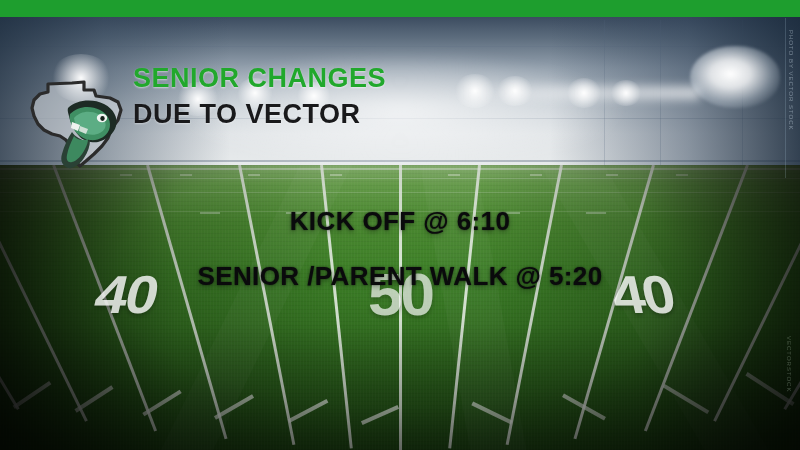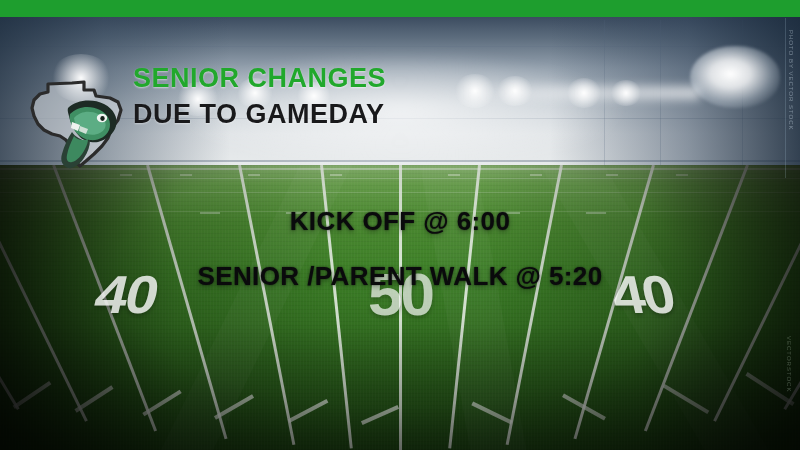--- a/index.html
+++ b/index.html
@@ -345,21 +345,21 @@
                C52,107 58,102 62,96 C66,90 68,84 68,78
                C62,80 54,76 50,70 Z" fill="#2a4135"></path>
       <path d="M52,74 C49,80 46,87 45,93 C44,98 46,101 50,100
                C55,99 60,93 63,87 C65,83 66,80 66,77
                C61,79 55,78 52,74 Z" fill="#3f8f63" opacity="0.92"></path>
     </svg>
   </div>
 
   <div class="headline">
     <div class="title">SENIOR CHANGES</div>
-    <div class="subtitle">DUE TO GAMEDAY</div>
+    <div class="subtitle">DUE TO VECTOR</div>
   </div>
 
   <div class="info-lines">
-    <div class="info-line info-1">KICK OFF @ 6:00</div>
+    <div class="info-line info-1">KICK OFF @ 6:10</div>
     <div class="info-line info-2">SENIOR /PARENT WALK @ 5:20</div>
   </div>
 
 </div>
 
 </body></html>

